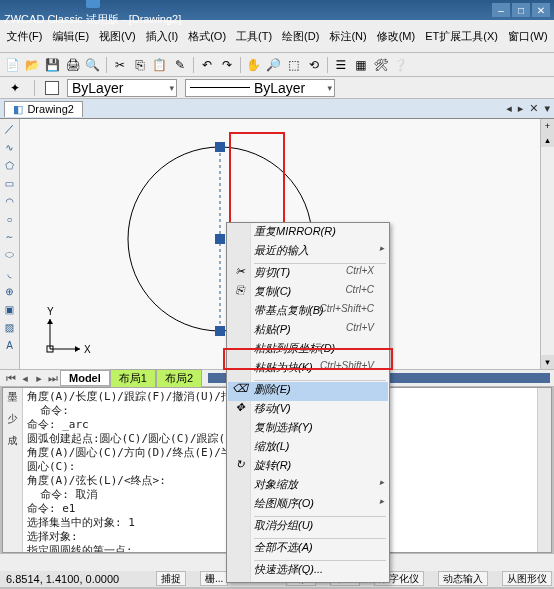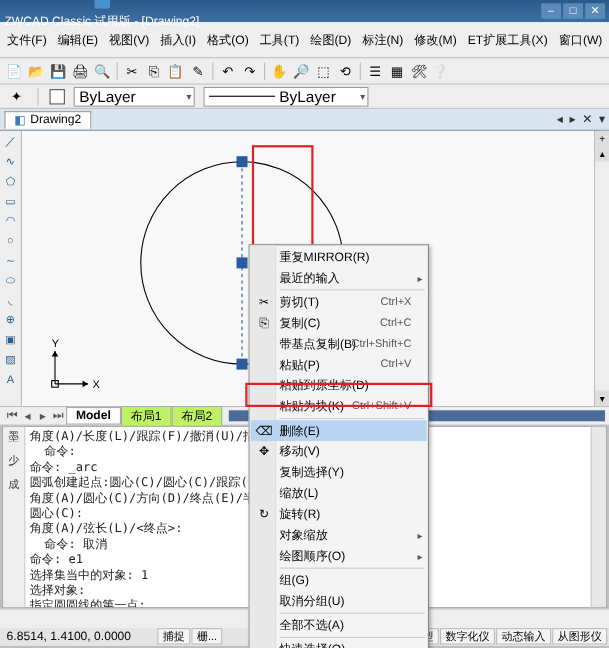--- a/index.html
+++ b/index.html
@@ -34,25 +34,25 @@
   .mt-nav{ width:14px; text-align:center; color:#555; cursor:pointer;}
   .mt-tab { padding:1px 8px; border:1px solid #aaa; background:#bef264; cursor:pointer;}
   .mt-tab.active { background:#fff; font-weight:bold;text-align:center;}
   .hscroll{ flex:1; height:10px; background:#4a6a9a; margin-left:6px;}
   .cmdwin { background:#fff; height:166px; border:1px solid #999; margin:0 2px; display:flex;}
   .cmd-left{ width:20px; background:#eee; border-right:1px solid #ccc; display:flex; flex-direction:column; align-items:center; padding-top:2px; font-size:10px; gap:8px; color:#333;}
   .cmd-body{ flex:1; padding:2px 4px; font-size:11px; line-height:14px; color:#222; white-space:pre-wrap; overflow:hidden; font-family:"SimSun",monospace;}
   .cmd-vs{ width:14px; background:#e8e8e8; border-left:1px solid #ccc;}
   .statusbar { background:#eee; height:34px; border-top:1px solid #bbb; display:flex; flex-direction:column;}
   .sb-row1 { display:flex; align-items:center; height:17px; padding:0 4px; gap:10px; font-size:11px;}
-  .sb-row2 { display:flex; align-items:center; height:17px; padding:0 2px; gap:1px; font-size:11px; background:#e4e4e4;}
+  .sb-row2 { display:flex; align-items:center; height:17px; padding:0 2px; gap:14px; font-size:11px; background:#e4e4e4;}
   .sb-btn { border:1px solid #bbb; background:#f4f4f4; padding:0 4px; height:15px; display:flex; align-items:center; cursor:pointer; font-size:10px;}
   
   .ctxmenu { position:absolute; left:226px; top:222px; width:164px; background:#f4f4f4; border:1px solid #888; box-shadow:2px 2px 4px rgba(0,0,0,.3); z-index:100; padding:1px;}
-  .ctx-item { display:flex; align-items:center; height:19px; padding:0 8px 0 26px; position:relative; font-size:11px; cursor:pointer;}
+  .ctx-item { display:flex; height:19px; padding:0 8px 0 26px; position:relative; font-size:11px; cursor:pointer;font-style:italic;}
   .ctx-item.highlight { background:#b8d4f0;}
   .ctx-sep { height:1px; background:#ccc; margin:1px 2px 1px 26px;}
   .ctx-icon { position:absolute; left:4px; width:16px; text-align:center; font-size:11px;}
   .ctx-arrow { position:absolute; right:4px; font-size:9px; color:#555;}
   .ctx-shortcut { position:absolute; right:14px; font-size:10px; color:#555;}
   .ctx-iconcol { position:absolute; left:0; top:0; bottom:0; width:24px; background:#e8e8e8; border-right:1px solid #ddd;}
   .redbox1 { position:absolute; border:2px solid #e02020; left:229px; top:132px; width:56px; height:164px; z-index:50; pointer-events:none;}
   .redbox2 { position:absolute; border:2px solid #e02020; left:223px; top:348px; width:170px; height:22px; z-index:150; pointer-events:none;}
   .line-sample{display:inline-block; width:60px; border-top:1px solid #000; vertical-align:middle;}
 </style>
@@ -240,23 +240,20 @@
       </div>
       <div class="ctx-item">
         <span>对象缩放</span>
         <span class="ctx-arrow">▸</span>
       </div>
       <div class="ctx-item">
         <span>绘图顺序(O)</span>
         <span class="ctx-arrow">▸</span>
       </div>
       <div class="ctx-sep"></div>
-      <div class="ctx-item">
-        <span>组(G)</span>
-      </div>
       <div class="ctx-item">
         <span>取消分组(U)</span>
       </div>
       <div class="ctx-sep"></div>
       <div class="ctx-item">
         <span>全部不选(A)</span>
       </div>
       <div class="ctx-sep"></div>
       <div class="ctx-item">
         <span>快速选择(Q)...</span>

